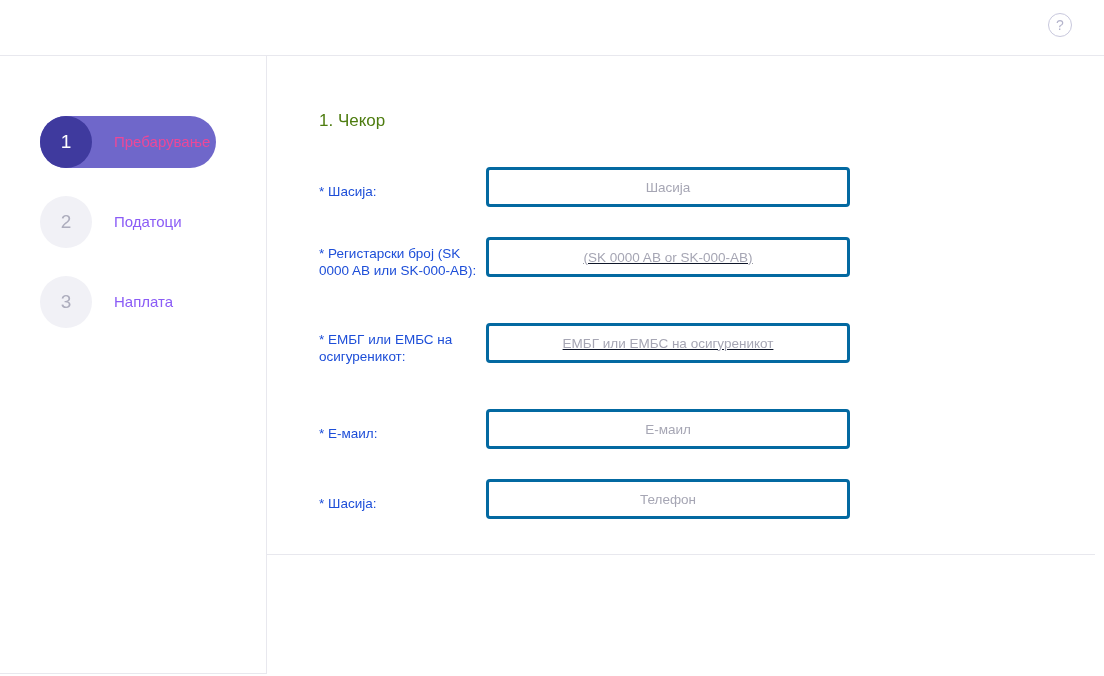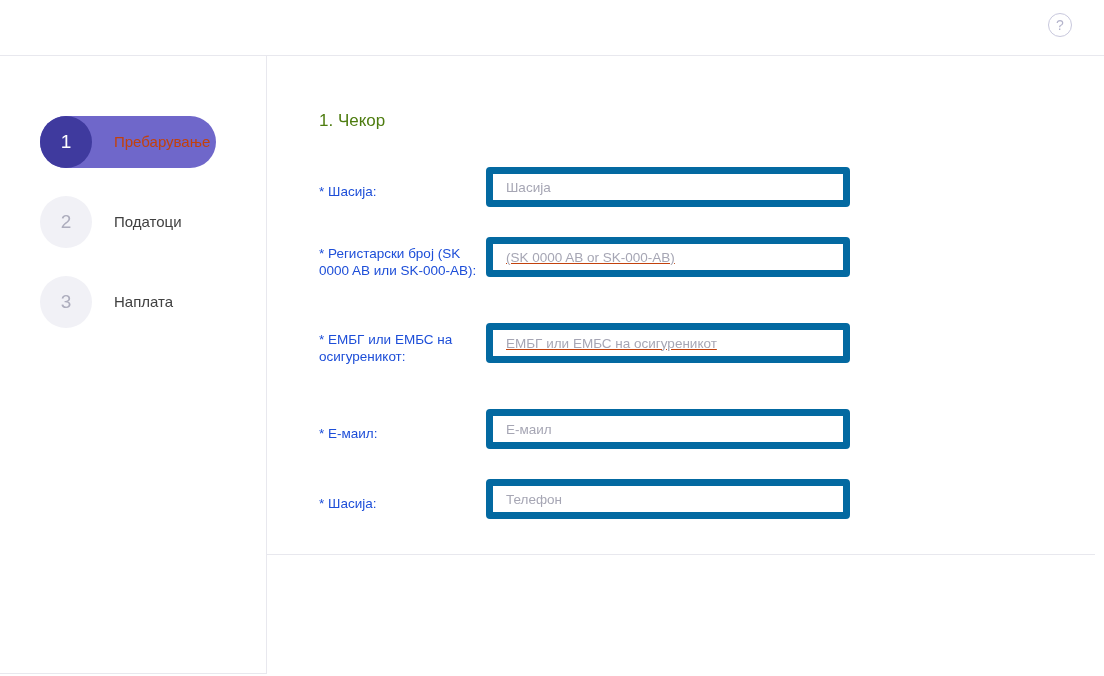--- a/index.html
+++ b/index.html
@@ -103,25 +103,25 @@
     background: #3f3a9e;
     color: #ffffff;
   }
 
   .step-label {
     position: absolute;
     left: 114px; top: 0;
     height: 80px;
     line-height: 80px;
     font-size: 15px;
-    color: #404040;
+    color: #8b5cf6;
     white-space: nowrap;
   }
   .step.active .step-label {
-    color: #c2410c;
+    color: #ec4899;
     width: 102px;
     overflow: hidden;
   }
 
   
   .content {
     position: absolute;
     left: 267px; top: 0;
     width: 828px; height: 620px;
     background: #ffffff;
@@ -151,28 +151,29 @@
     left: 0; top: 0;
     width: 160px;
     font-size: 13.5px;
     color: #1d4ed8;
     line-height: 17px;
   }
   .field-input {
     position: absolute;
     left: 167px; top: -16px;
     width: 364px; height: 40px;
-    border: 7px solid #0369a1;
+    border: 3px solid #0369a1;
     border-radius: 4px;
     background: #ffffff;
     font-family: "Liberation Sans", "DejaVu Sans", sans-serif;
     font-size: 13.5px;
-    color: #c2410c;
+    color: #0f172a;
     padding: 0 13px;
     outline: none;
+    text-align: center;
   }
   .field-input::placeholder { color: #a6a6b4; }
 
   .field-2line .field-input { top: -8px; text-decoration: underline; }
 
   
   .action-pane {
     position: absolute;
     left: 0; top: 499px;
     width: 828px; height: 121px;

